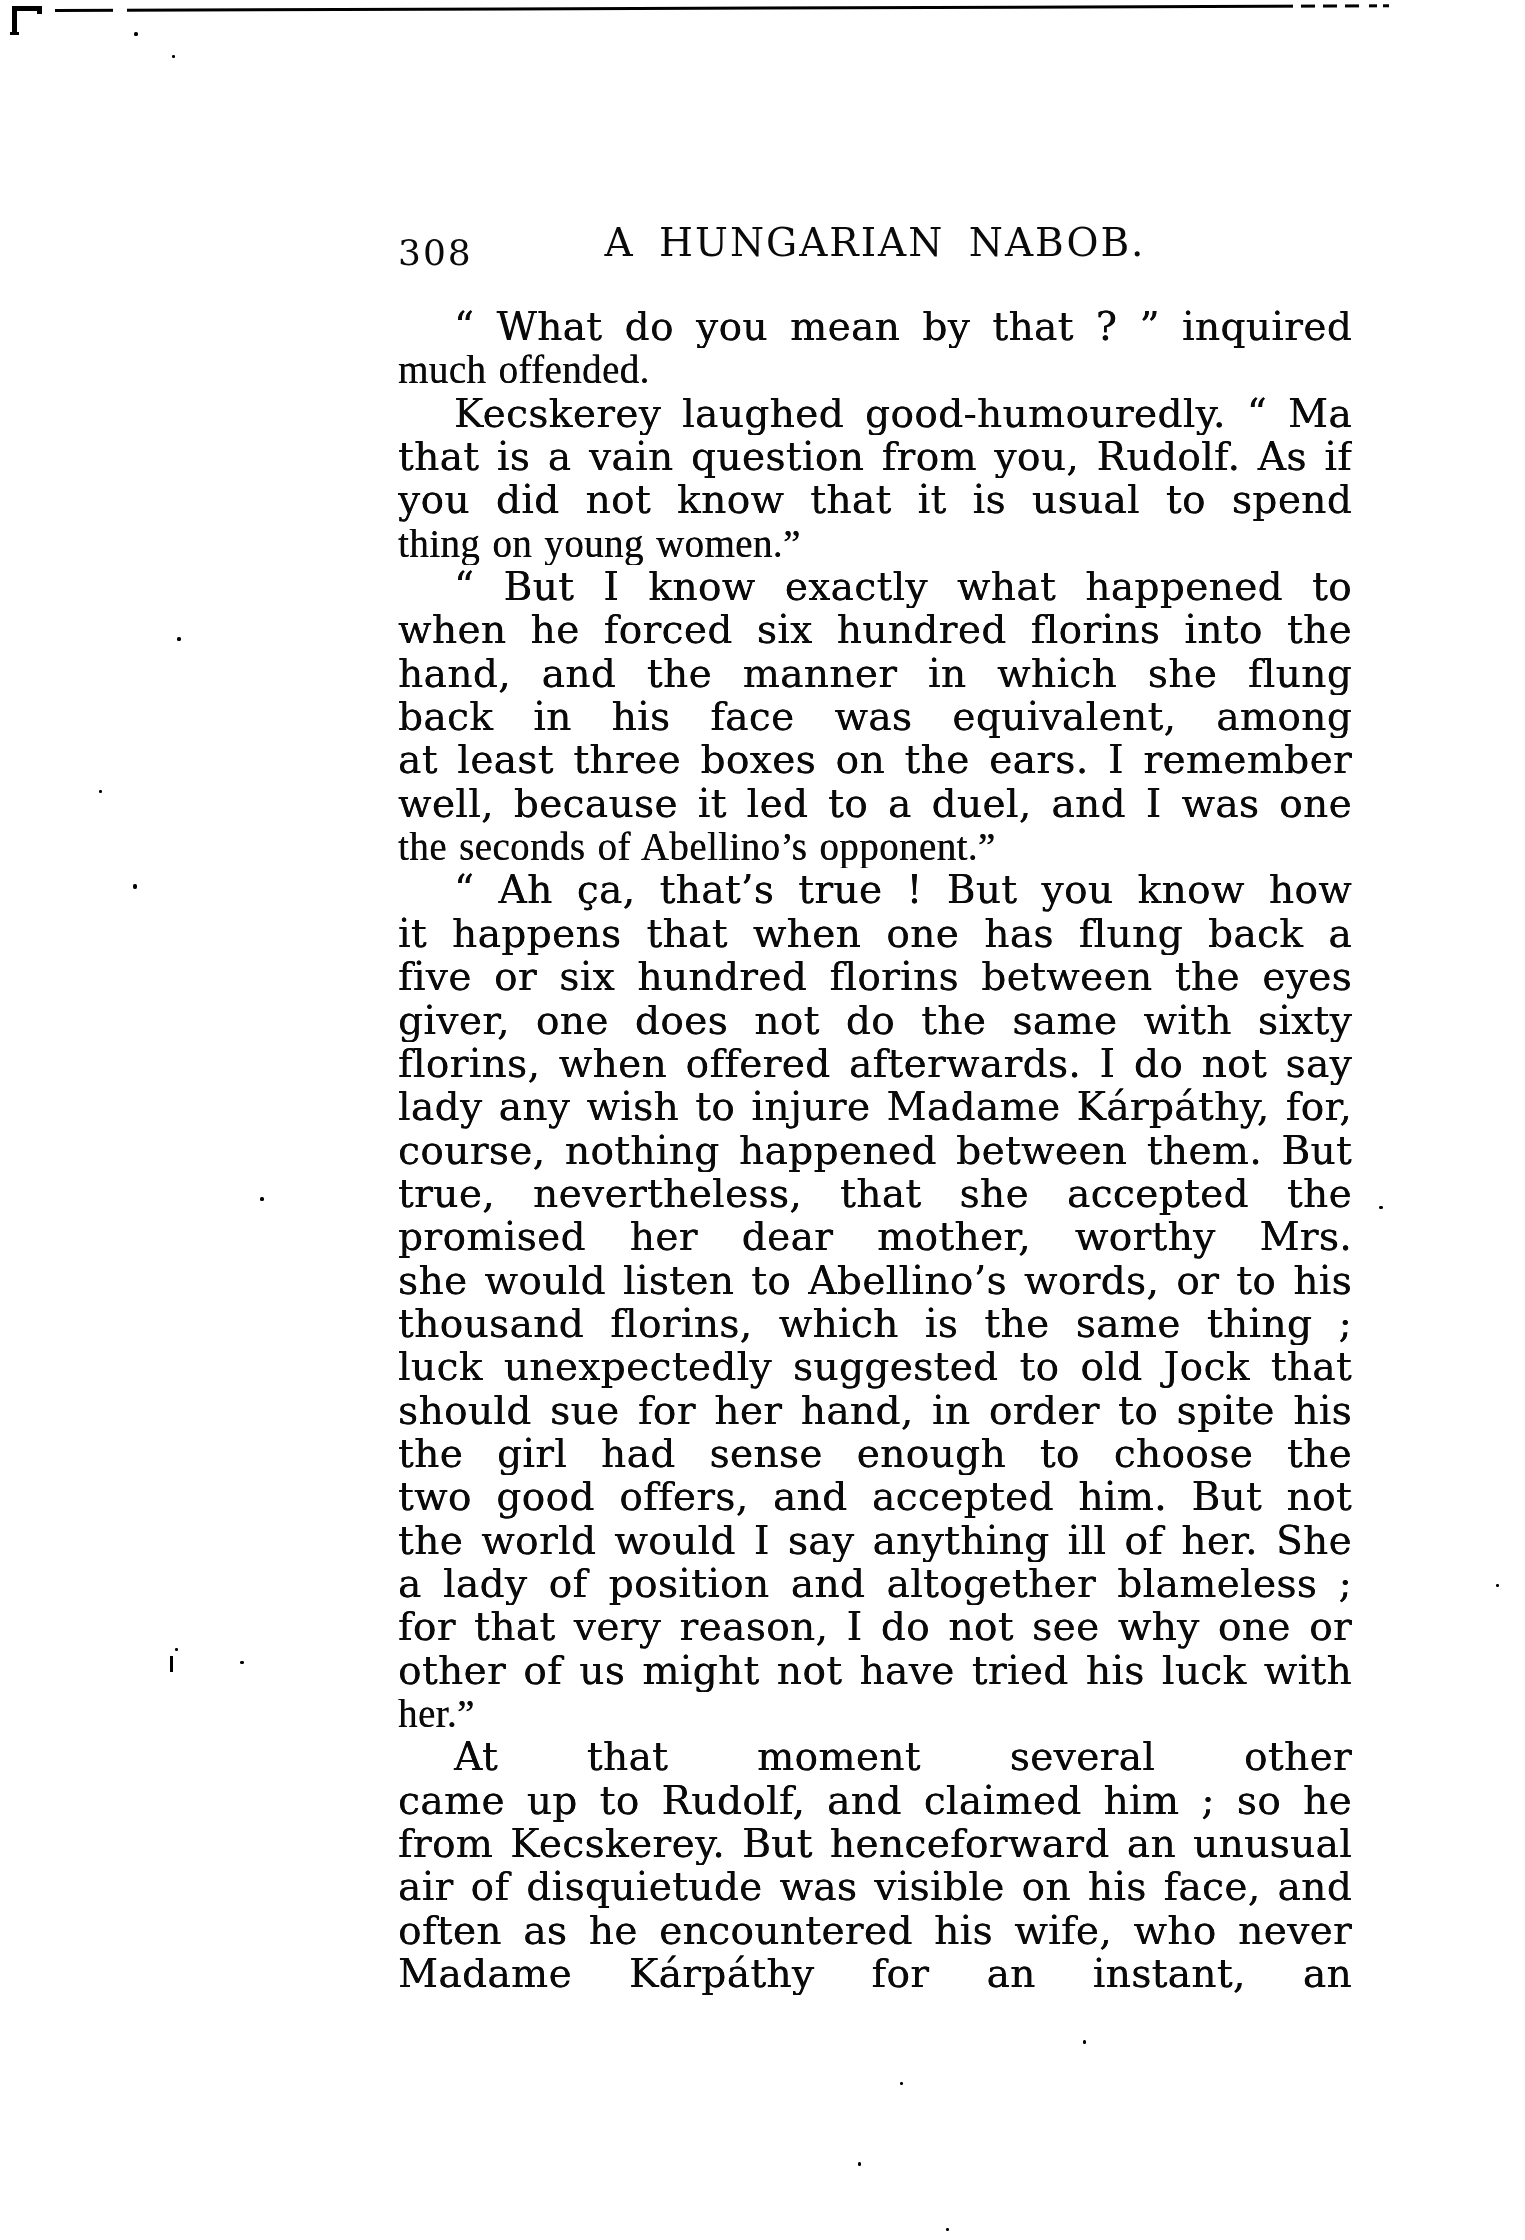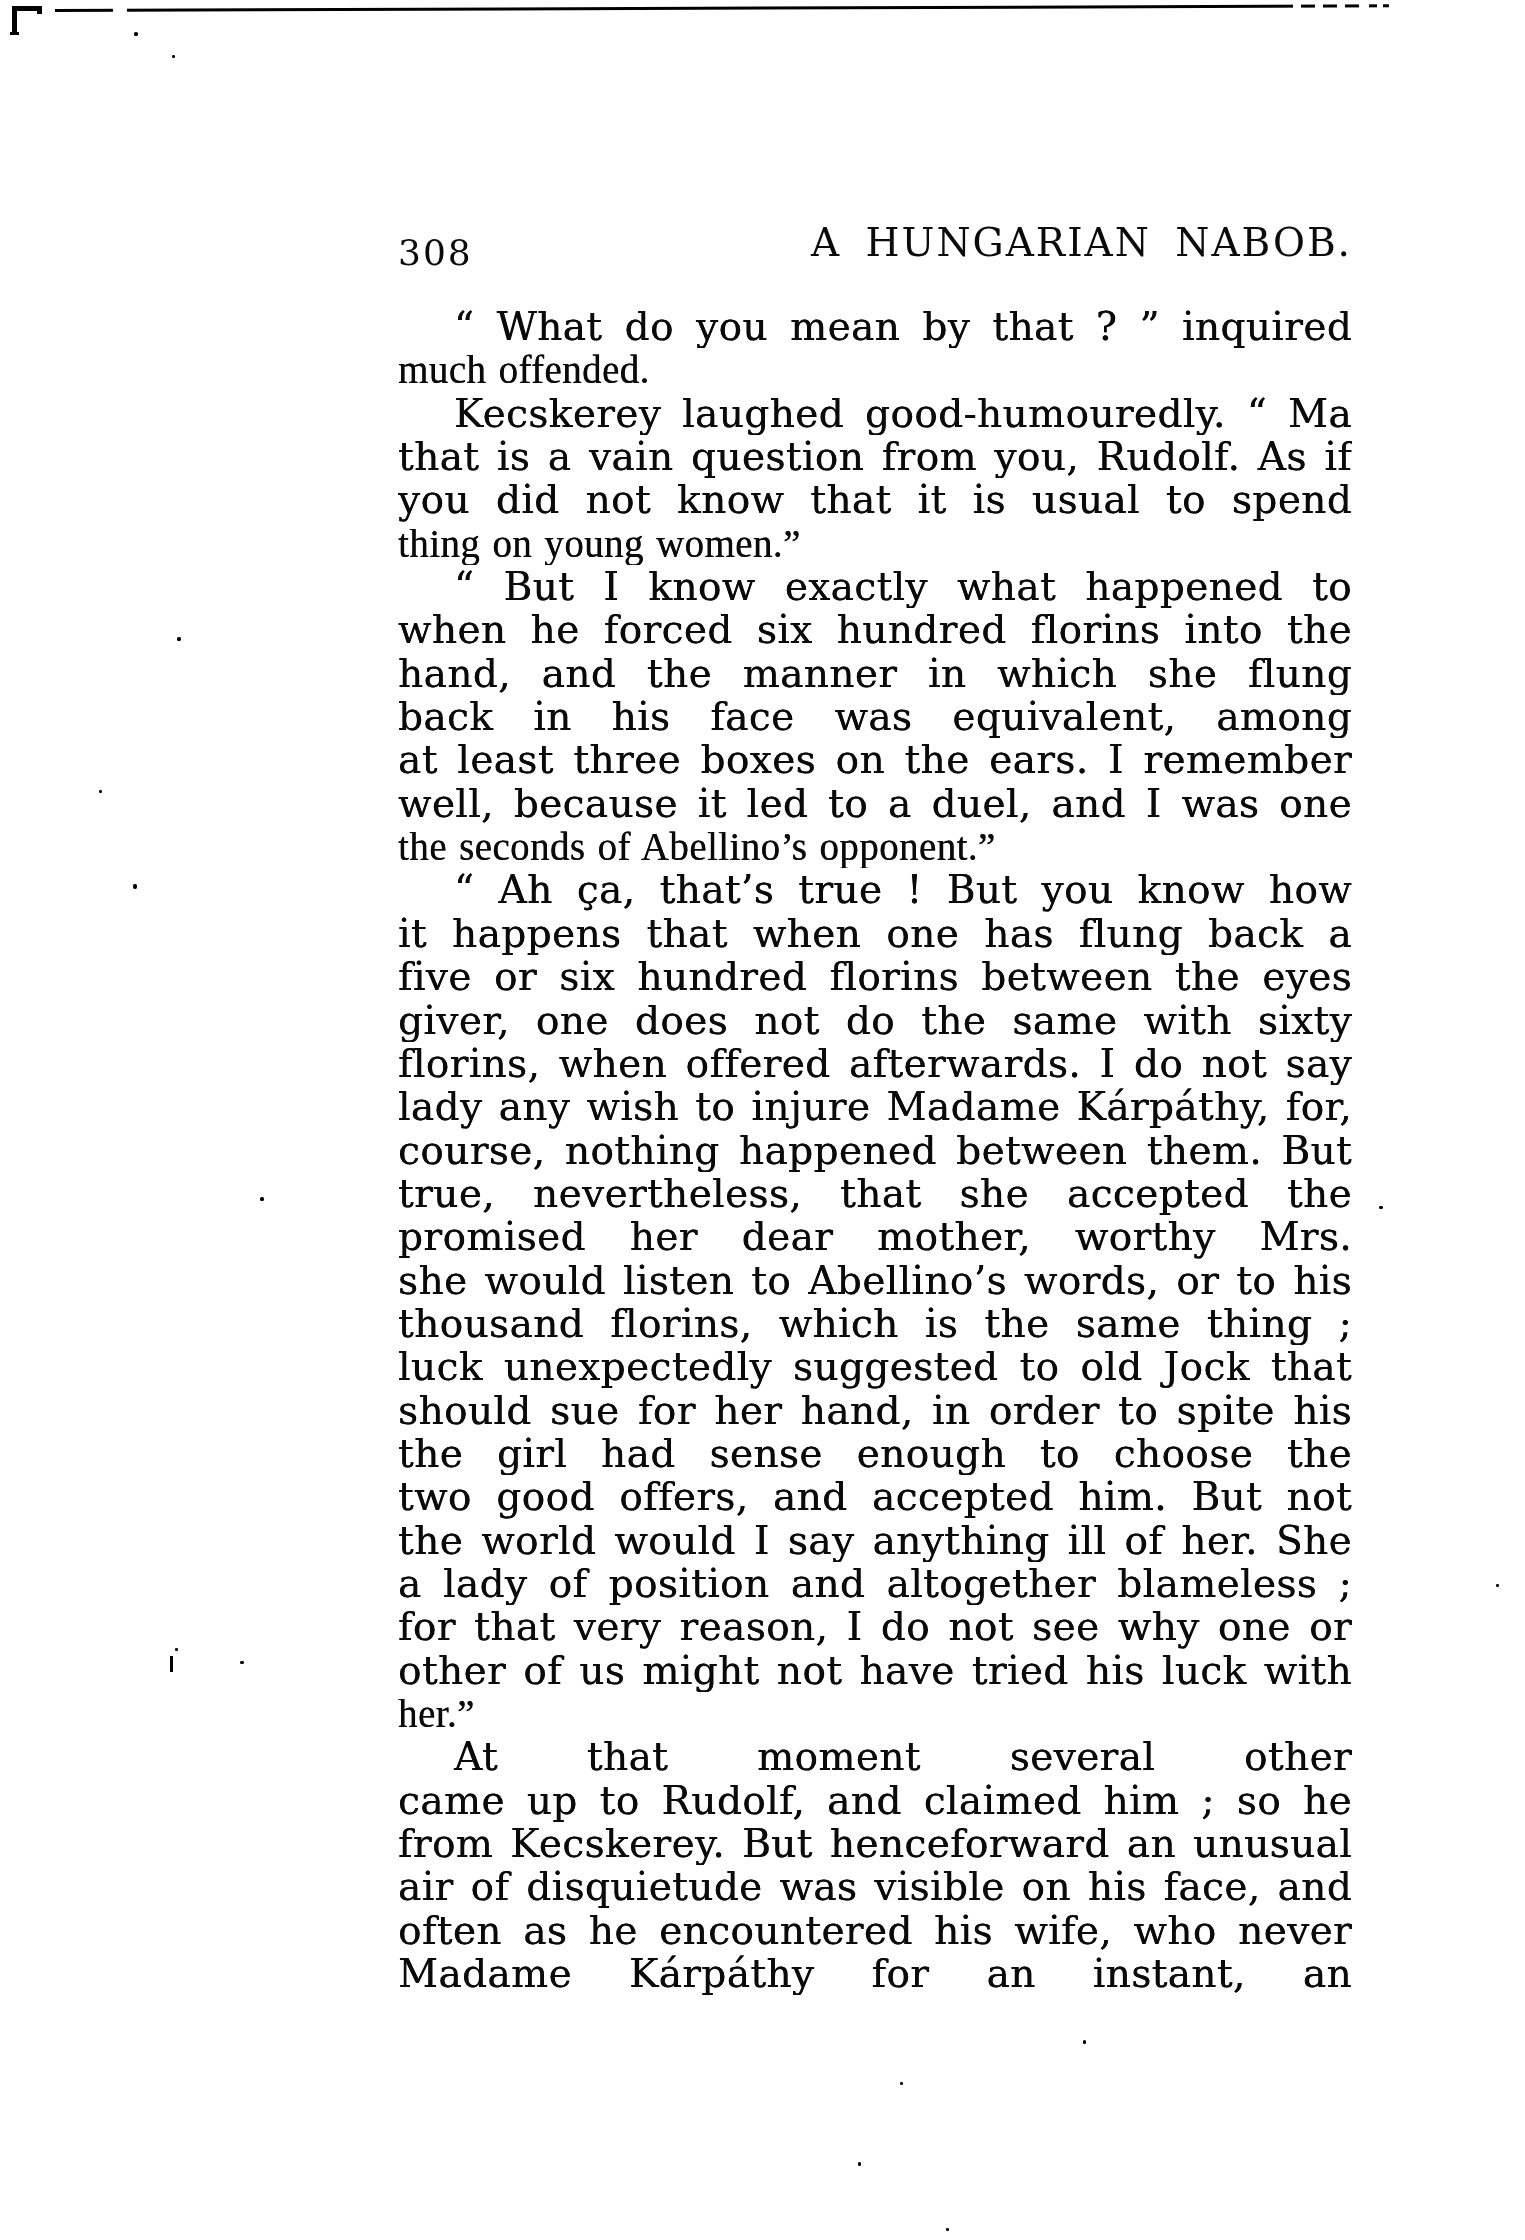--- a/index.html
+++ b/index.html
@@ -40,21 +40,21 @@
   .folio {
     position: absolute;
     left: 398px; top: 232px;
     font-size: 36px;
     letter-spacing: 2px;
   }
   .running-title {
     position: absolute;
     left: 398px; top: 220px;
     width: 954px;
-    text-align: right;
+    text-align: center;
     font-size: 39px;
     letter-spacing: 2px;
     word-spacing: 10px;
     white-space: nowrap;
   }
 
   
   .text-block {
     position: absolute;
     left: 398px; top: 305px;

